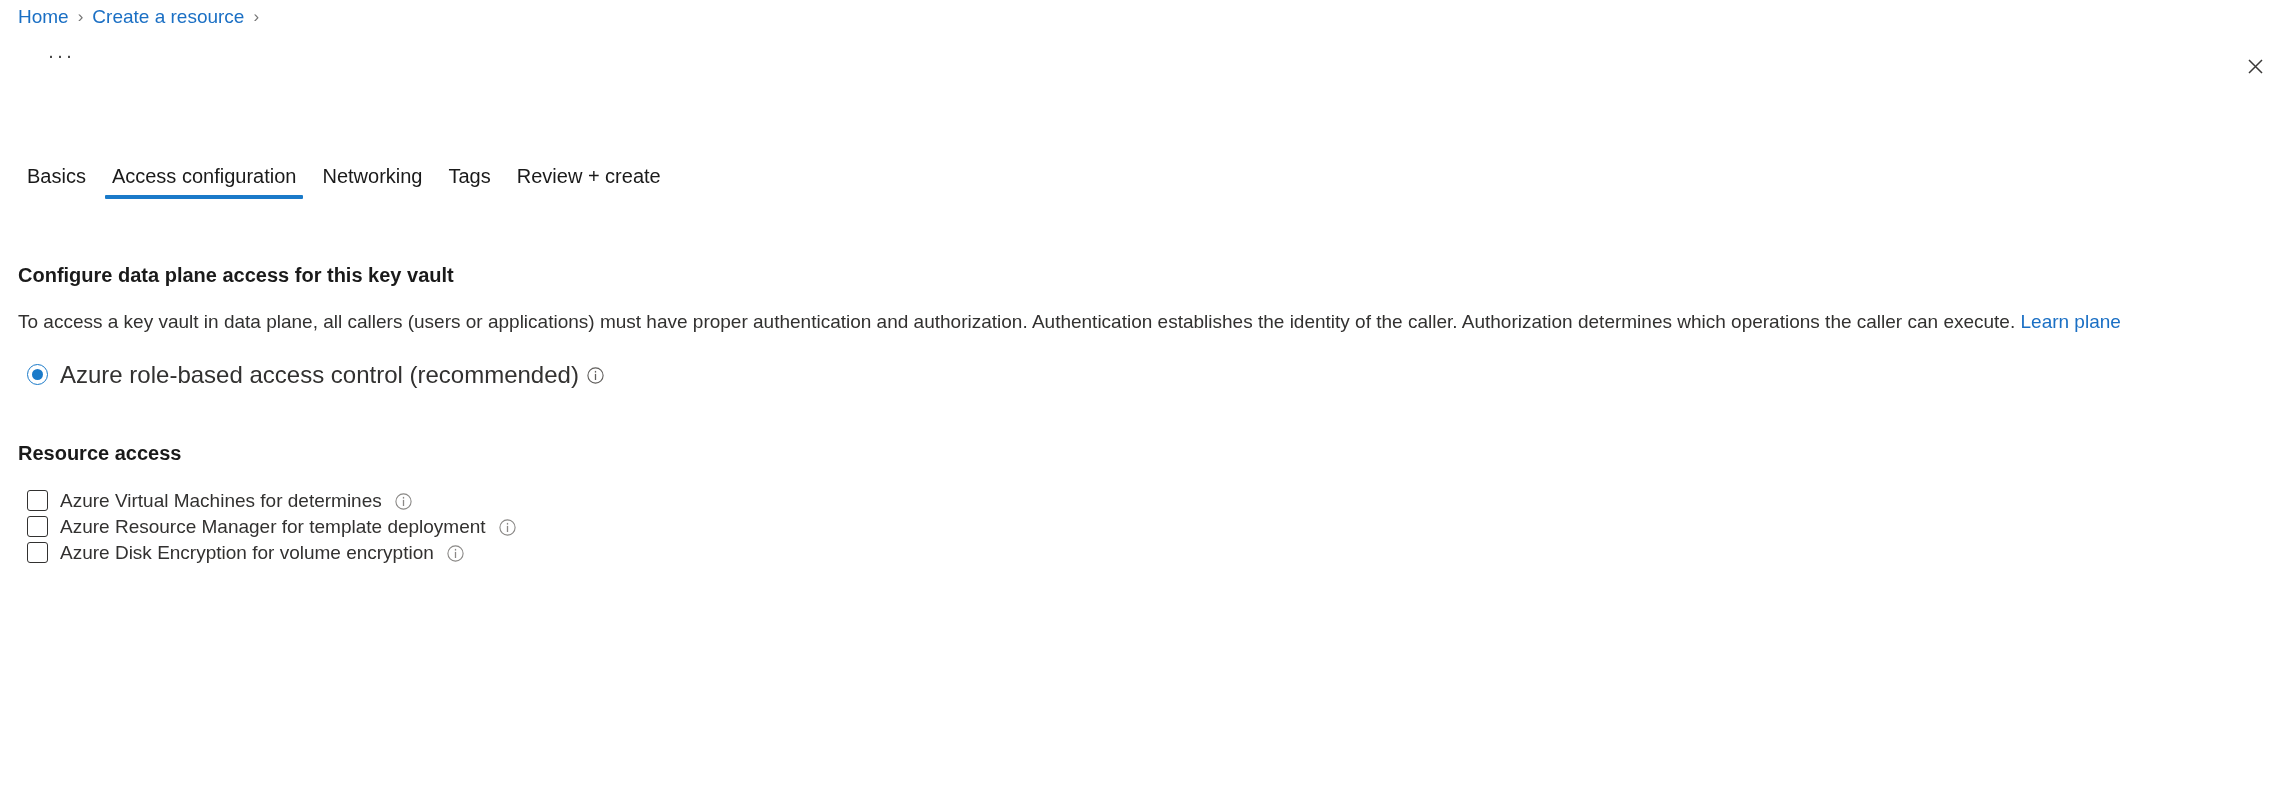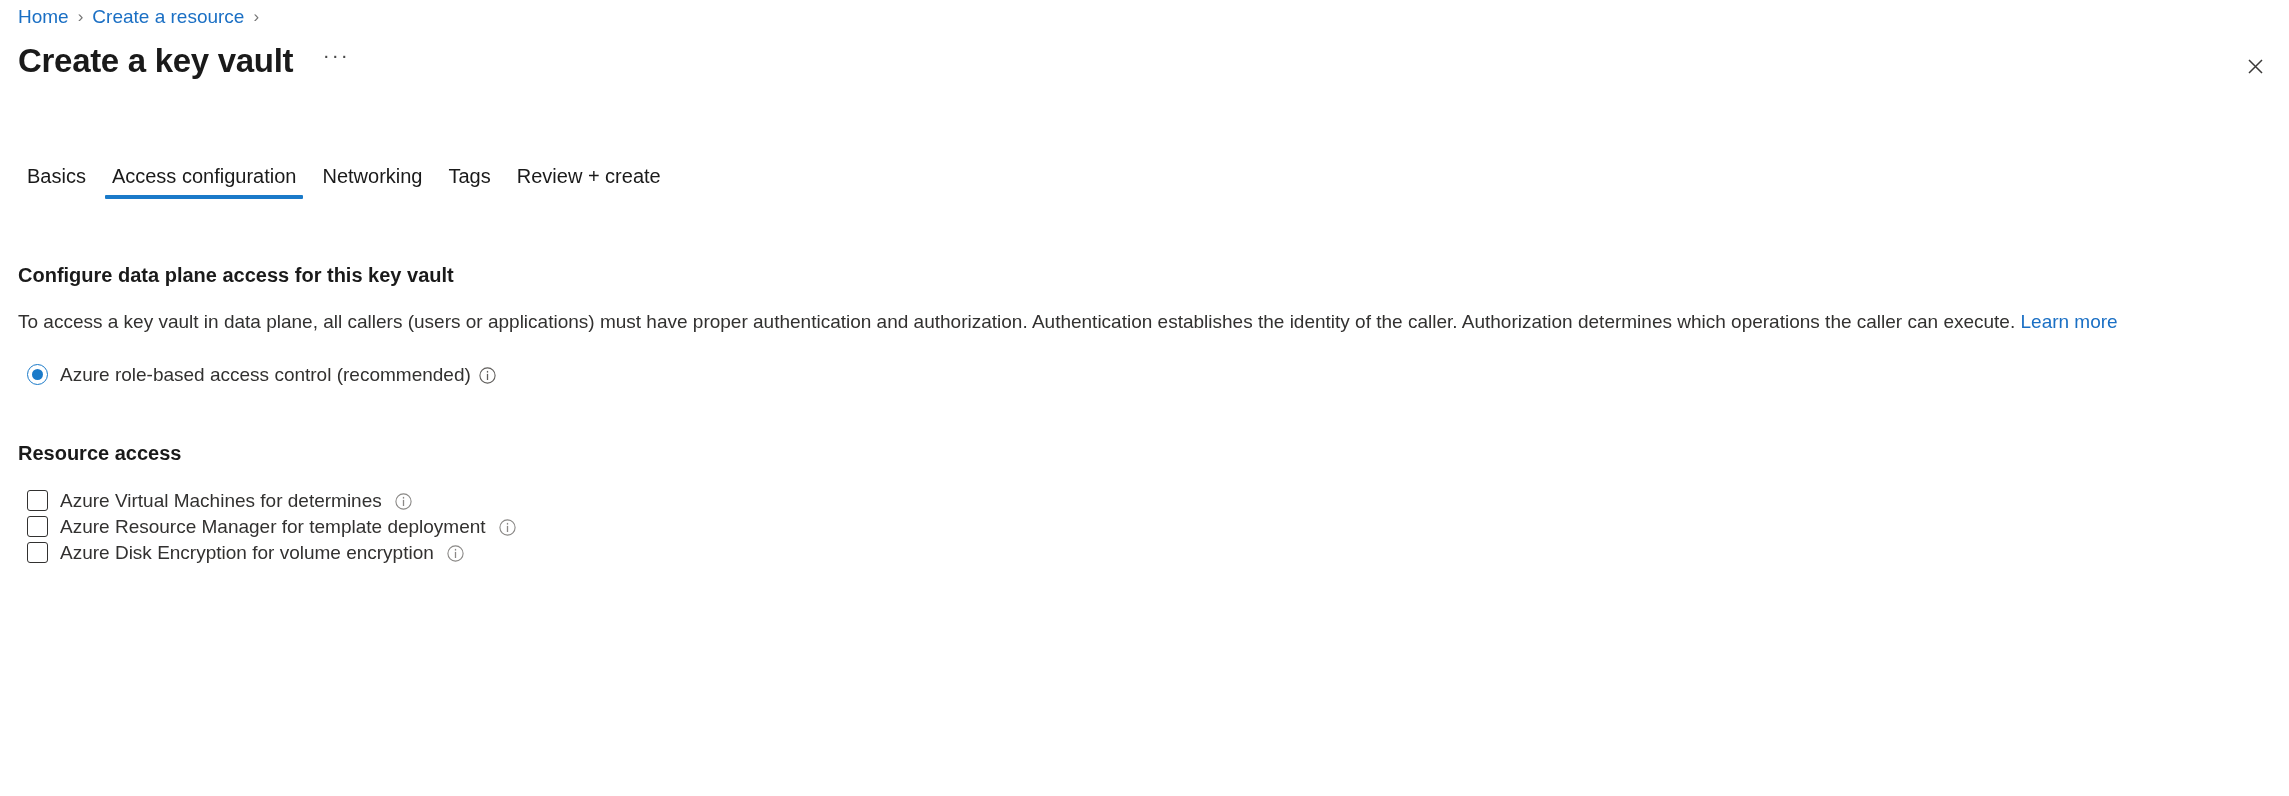--- a/index.html
+++ b/index.html
@@ -171,21 +171,21 @@
     position: absolute;
     left: 50%;
     top: 50%;
     width: 11px;
     height: 11px;
     margin: -5.5px 0 0 -5.5px;
     border-radius: 50%;
     background: #1a7ac9;
   }
   .radio-label {
-    font-size: 19px;
+    font-size: 24px;
     color: #323130;
     margin-left: 12px;
     white-space: nowrap;
     line-height: 25px;
   }
 
   
   .info-icon {
     width: 17px;
     height: 17px;
@@ -229,21 +229,20 @@
 <body>
 
 <div class="breadcrumb">
   <a class="crumb-link">Home</a>
   <span class="crumb-sep">›</span>
   <a class="crumb-link">Create a resource</a>
   <span class="crumb-sep">›</span>
 </div>
 
 <div class="title-row">
-  <div class="page-title">Create a key vault</div>
   <div class="ellipsis-btn">
     <span>···</span>
   </div>
 </div>
 
 <div class="close-btn">
   <svg width="15" height="15" viewBox="0 0 15 15" aria-hidden="true">
     <path d="M1 1 L14 14 M14 1 L1 14" stroke="#3b3a39" stroke-width="1.5" fill="none"></path>
   </svg>
 </div>
@@ -265,21 +264,21 @@
     <span>Review + create</span>
   </div>
 </div>
 
 <div class="content">
 
   <div class="section-head">Configure data plane access for this key vault</div>
 
   <div class="body-text intro-para">
     <span>To access a key vault in data plane, all callers (users or applications) must have proper authentication and authorization. Authentication establishes the identity of the caller. Authorization determines which operations the caller can execute.</span>
-    <a class="link">Learn more</a>
+    <a class="link">Learn plane</a>
   </div>
 
 
 
   <div class="radio-group">
     <div class="radio-row">
       <span class="radio checked"></span>
       <span class="radio-label">Azure role-based access control (recommended)</span>
       <span class="info-icon">
         <svg width="17" height="17" viewBox="0 0 17 17" aria-hidden="true">

